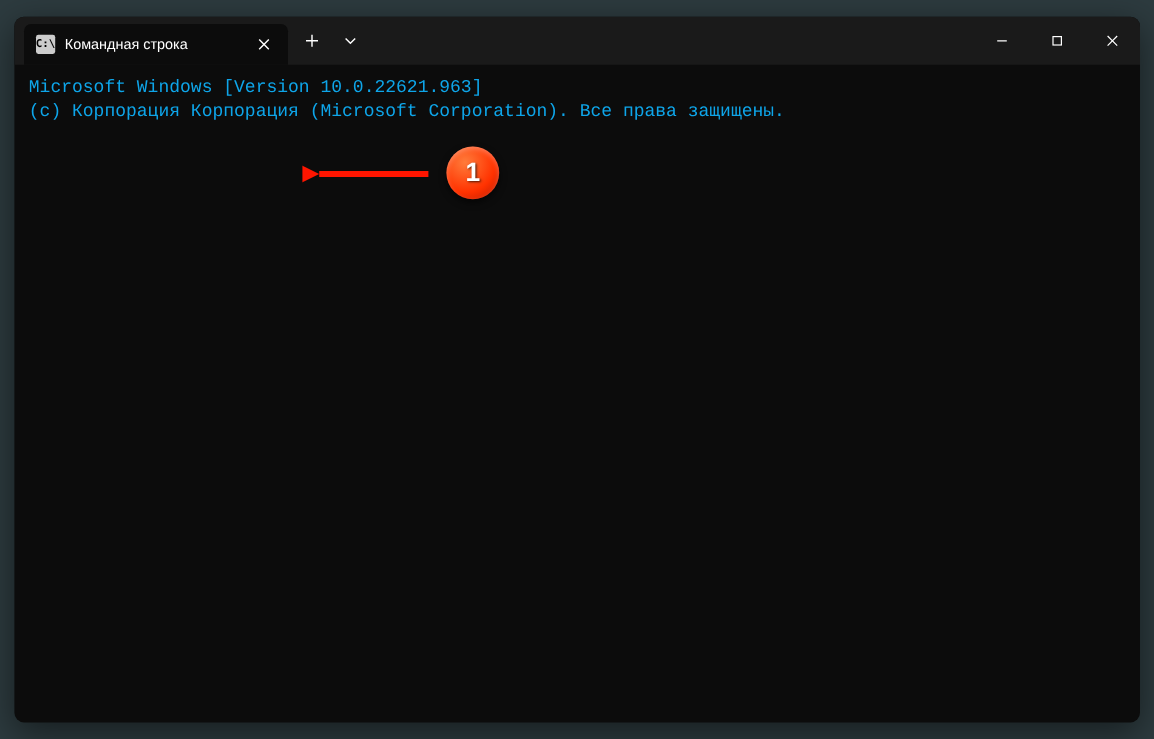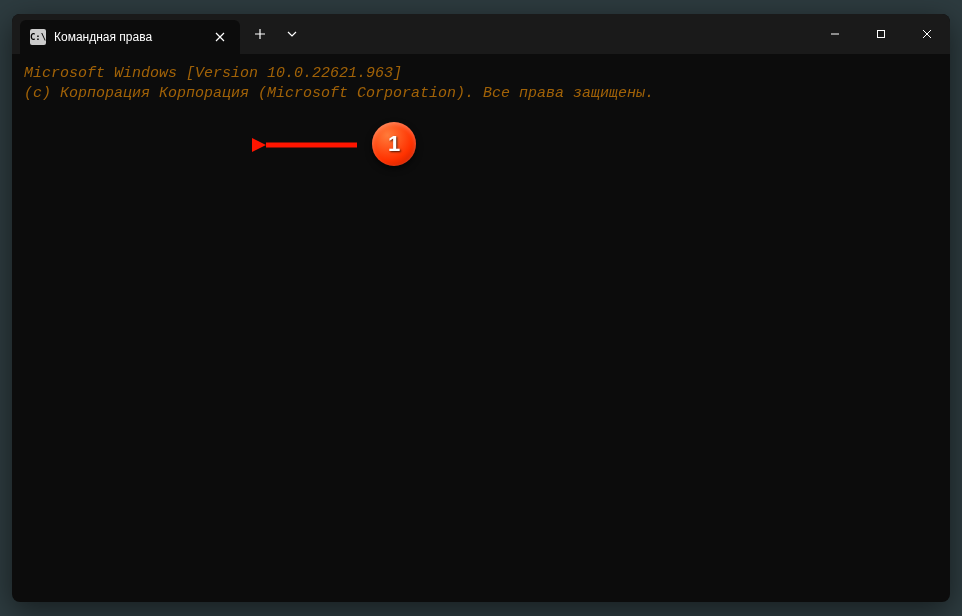--- a/index.html
+++ b/index.html
@@ -101,23 +101,22 @@
       align-items: center;
       justify-content: center;
       color: #fff;
       cursor: pointer;
     }
     .terminal {
       padding: 10px 12px;
       font-family: Consolas, 'Courier New', monospace;
       font-size: 15px;
       line-height: 1.35;
-      color: #a16207;
+      color: #0ea5e9;
       position: relative;
-      font-style: italic;
     }
     .line {
       white-space: pre;
     }
     .annotation-arrow {
       position: absolute;
       left: 240px;
       top: 119px;
       pointer-events: none;
     }
@@ -140,21 +139,21 @@
       pointer-events: none;
     }
   </style>
 </head>
 <body>
 
 <div class="window">
   <div class="titlebar">
     <div class="tab">
       <div class="tab-icon">C:\</div>
-      <div class="tab-title">Командная права</div>
+      <div class="tab-title">Командная строка</div>
       <div class="tab-close">
         <svg width="10" height="10" viewBox="0 0 10 10">
             <path d="M1 1 L9 9 M9 1 L1 9" stroke="#fff" stroke-width="1.2" fill="none"></path>
           </svg>
       </div>
     </div>
     <div class="titlebar-buttons">
       <div class="titlebar-btn">
         <svg width="12" height="12" viewBox="0 0 12 12">
             <path d="M6 1 V11 M1 6 H11" stroke="#fff" stroke-width="1.2" fill="none"></path>

